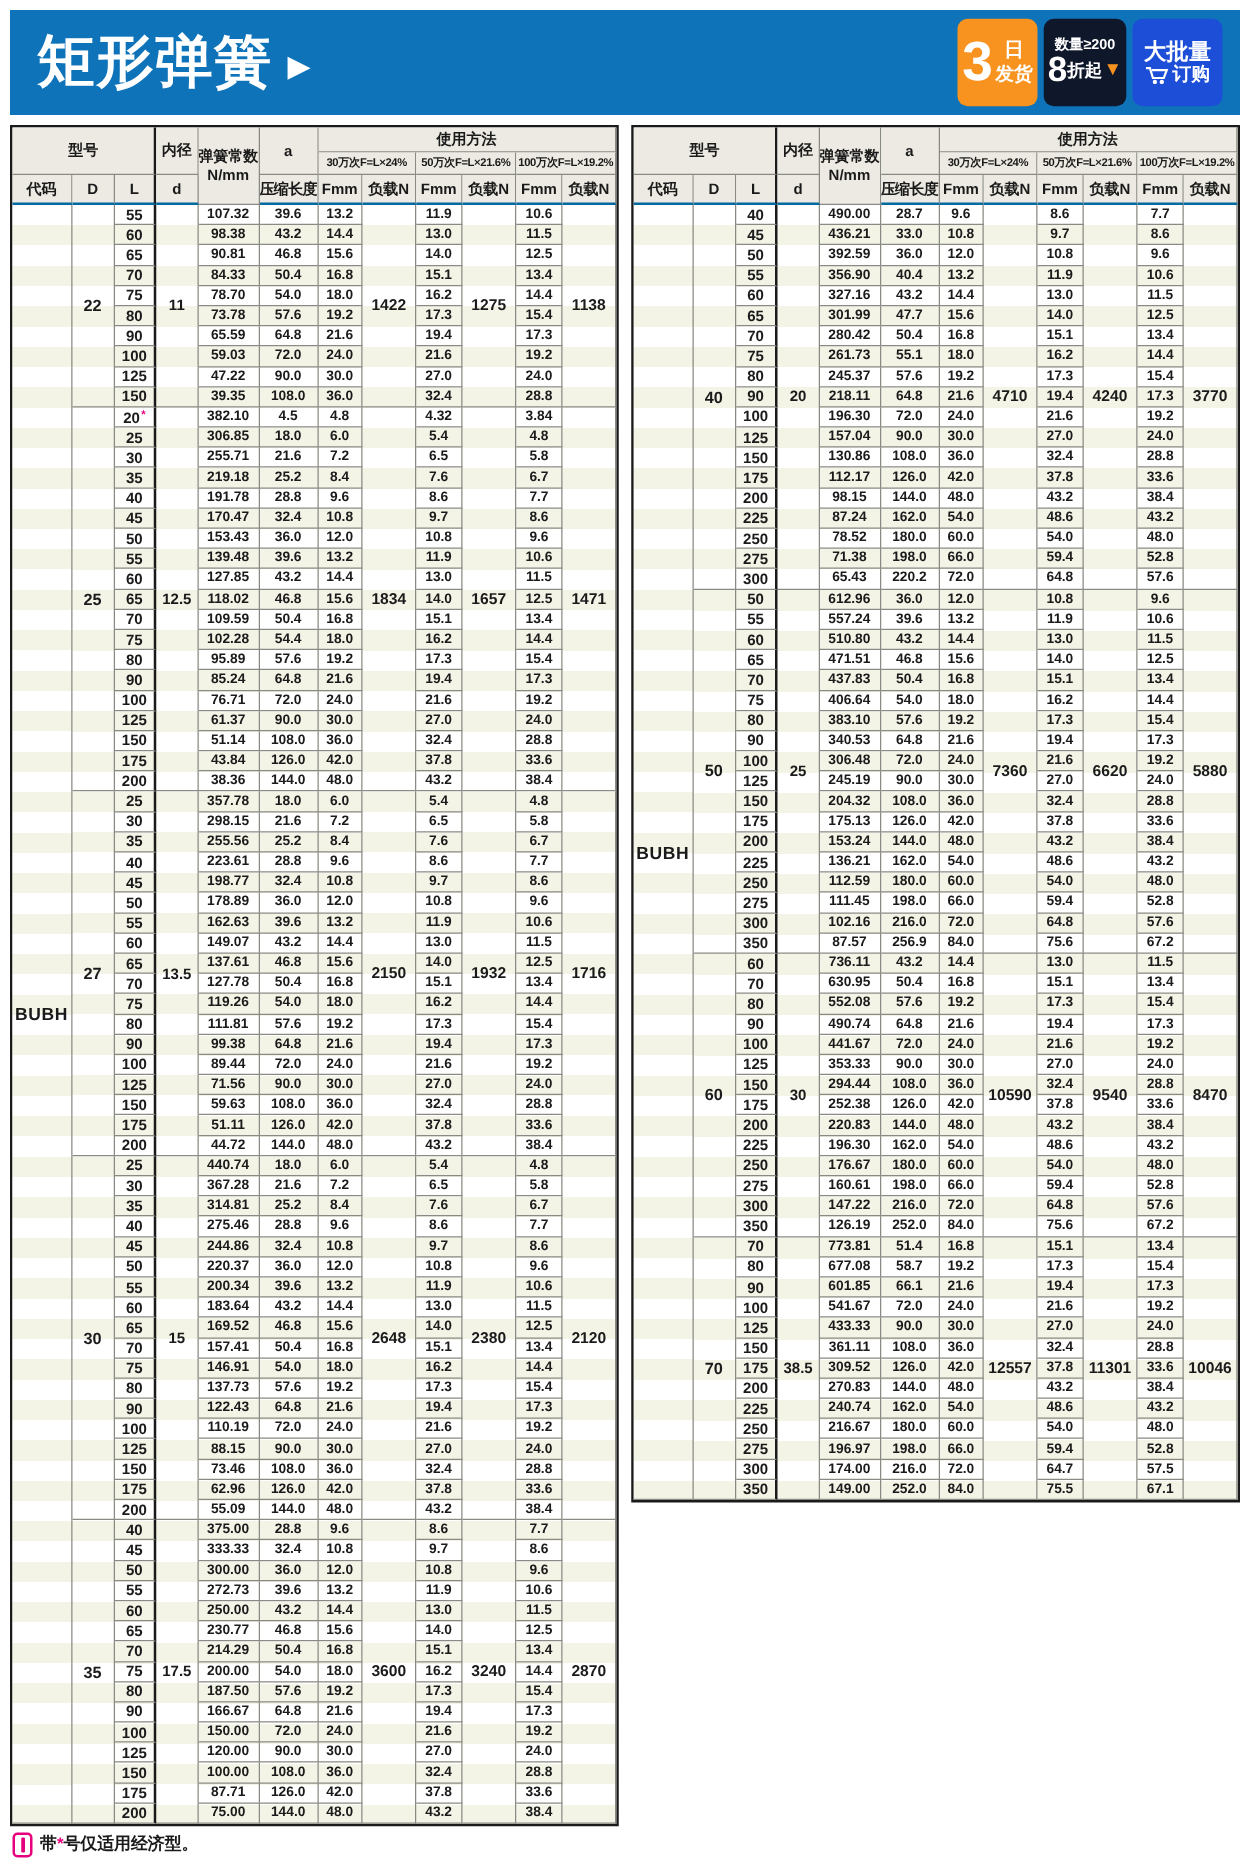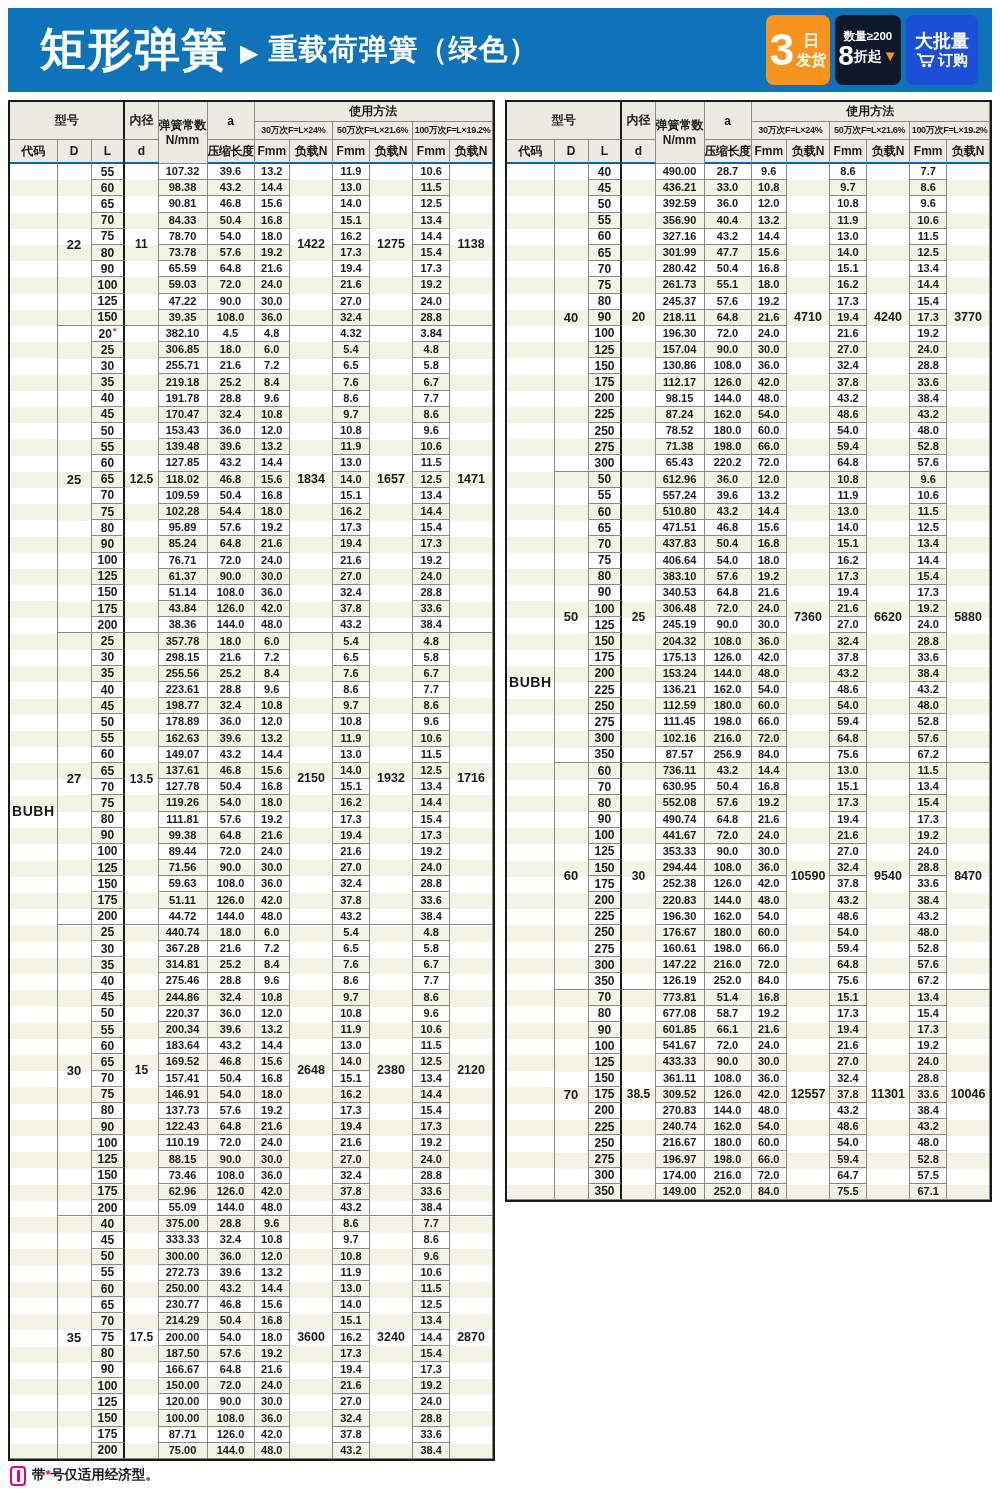--- a/index.html
+++ b/index.html
@@ -1,20 +1,20 @@
 <!DOCTYPE html>
 <html><head>
 <meta charset="utf-8">
 <style>
   html,body { margin:0; padding:0; background:#fff; }
   body { width:1000px; font-family:"Liberation Sans","DejaVu Sans",sans-serif; }
 
   
   .banner { margin:8px 8px 0 8px; height:84px; background:#0e73b9; position:relative;
-            display:flex; align-items:center; padding-left:32px; box-sizing:border-box; }
+            display:flex; align-items:center; padding-left:22px; box-sizing:border-box; }
   .banner-title   { color:#fff; font-weight:bold; font-size:46px; letter-spacing:1px; }
   .banner-arrow   { color:#fff; font-size:24px; margin:6px 10px 0 12px; }
   .banner-sub     { color:#fff; font-weight:bold; font-size:29px; letter-spacing:1px; }
   .badges { position:absolute; right:14px; top:7px; display:flex; gap:5px; }
   .badge  { height:70px; border-radius:8px; color:#fff; font-weight:bold;
             display:flex; flex-direction:column; align-items:center; justify-content:center;
             box-sizing:border-box; }
   .badge-ship { background:#f7931e; width:64px; flex-direction:row; gap:2px; }
   .ship-num   { font-size:44px; line-height:1; }
   .ship-col   { display:flex; flex-direction:column; align-items:center; line-height:1.15; }
@@ -76,21 +76,20 @@
   col.c-f{width:36px} col.c-load{width:44px}
   col.c-f2{width:37px} col.c-load2{width:44px}
   col.c-f3{width:37px} col.c-load3{width:43px}
 </style>
 </head>
 <body>
 
 <div class="banner">
   <span class="banner-title">矩形弹簧</span>
   <span class="banner-arrow">▶</span>
-  <span class="banner-sub">重载荷弹簧（绿色）</span>
   <div class="badges">
     <div class="badge badge-ship">
       <span class="ship-num">3</span>
       <span class="ship-col">
         <span class="ship-day">日</span>
         <span class="ship-label">发货</span>
       </span>
     </div>
     <div class="badge badge-discount">
       <span class="disc-cond">数量≥200</span>

